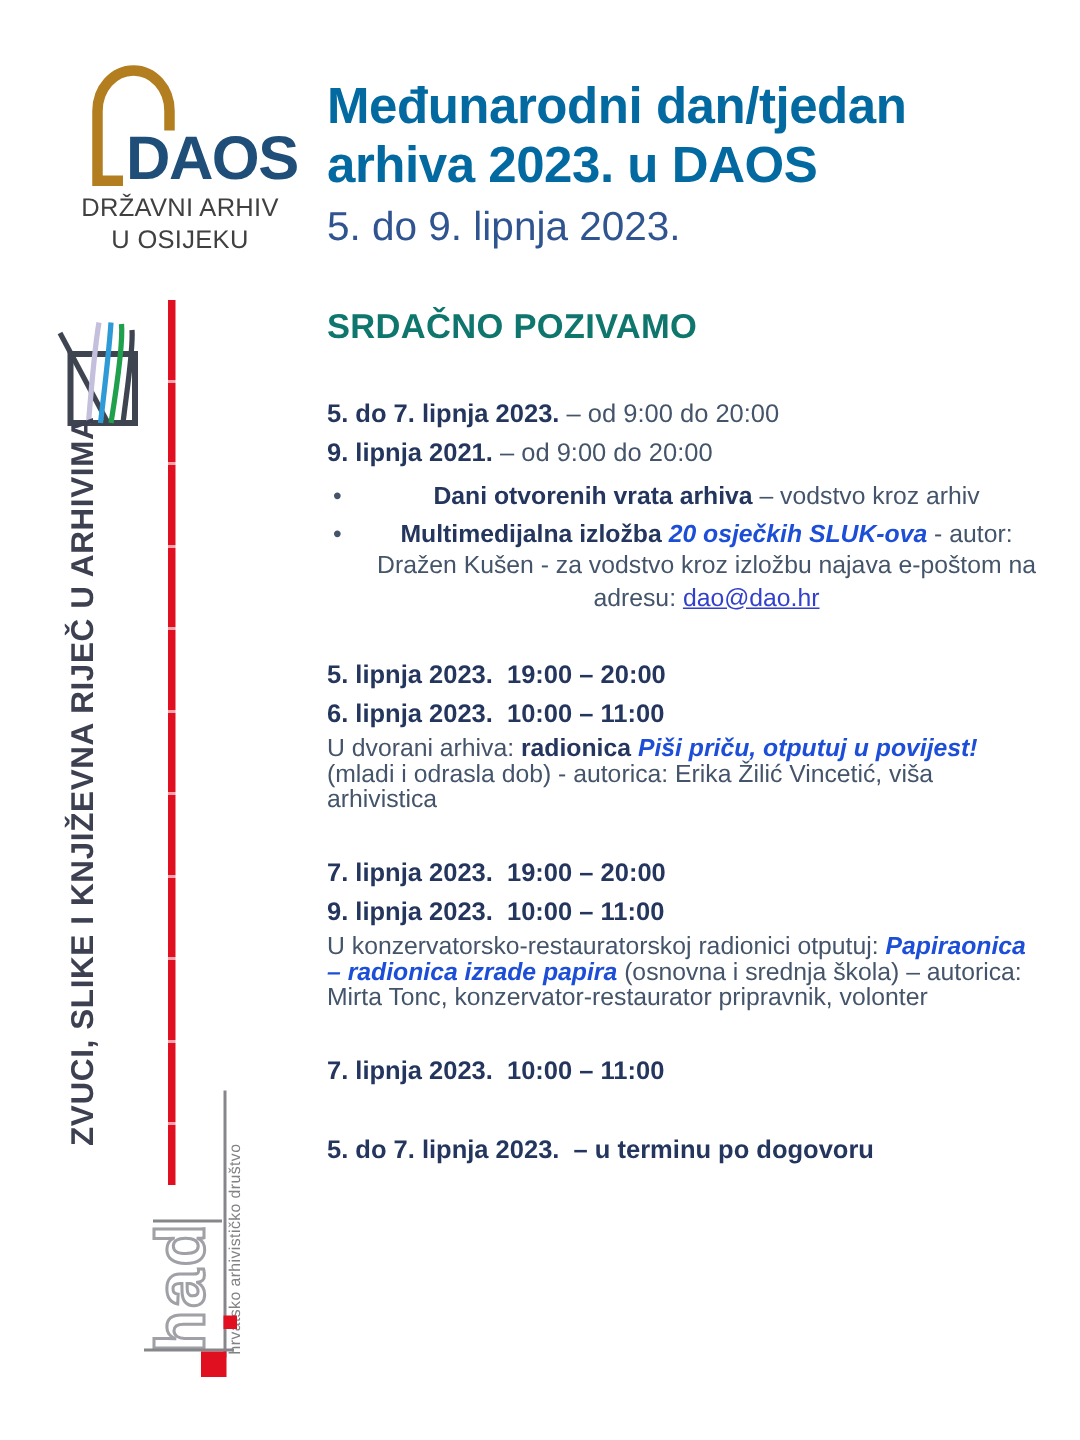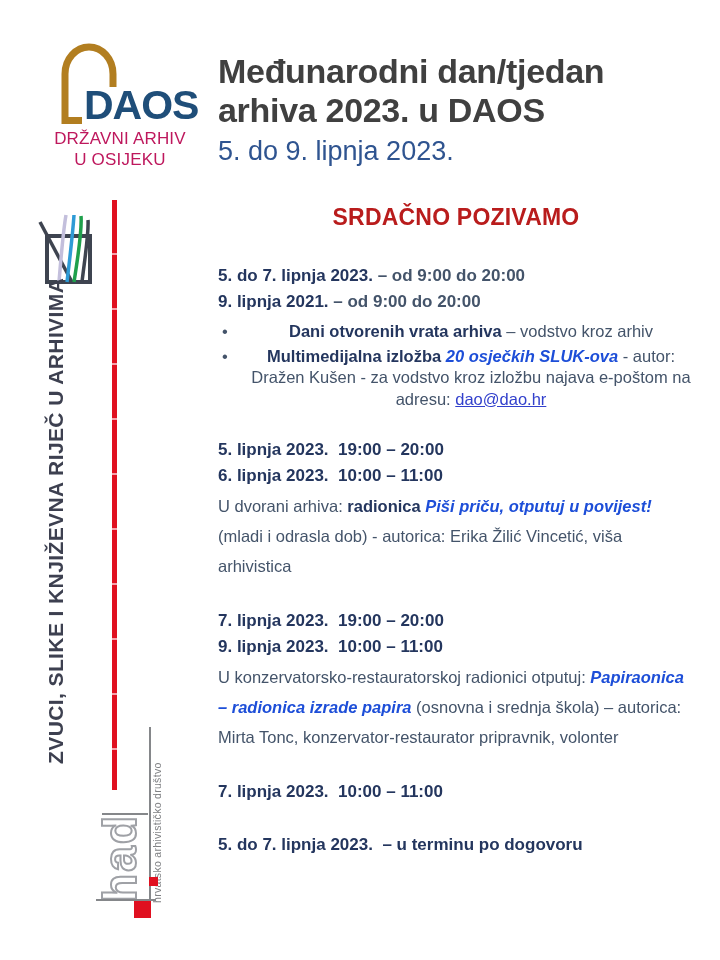--- a/index.html
+++ b/index.html
@@ -8,21 +8,21 @@
     font-family:"Liberation Sans","DejaVu Sans",sans-serif;
   }
   
   .daos-logo{position:absolute;left:45px;top:38px;width:150px;height:135px;}
   .arch-icon{position:absolute;left:12px;top:2px;width:64px;height:84px;}
   .daos-acronym{
     position:absolute;left:39px;top:44px;font-size:41px;font-weight:700;
     color:#1F4E79;letter-spacing:-1px;
   }
   .org-name{position:absolute;left:0;top:90px;width:150px;text-align:center;
-    color:#be185d;font-size:17px;line-height:21px;font-weight:500;letter-spacing:0.2px;}
+    color:#404040;font-size:17px;line-height:21px;font-weight:500;letter-spacing:0.2px;}
   
   .red-line{
     position:absolute;left:112px;top:200px;width:5px;height:590px;
     background:repeating-linear-gradient(to bottom,#E01020 0 53px,#F5A3AC 53px 55px);
   }
   .strings-icon{position:absolute;left:37px;top:212px;width:66px;height:80px;}
   .side-vertical{
     position:absolute;left:44px;top:296px;height:468px;width:34px;
     writing-mode:vertical-rl;transform:rotate(180deg);
     font-size:21px;font-weight:700;color:#3D4050;letter-spacing:0.4px;white-space:nowrap;
@@ -40,28 +40,28 @@
     transform:rotate(-90deg);text-align:center;
     font-size:46px;line-height:44px;font-weight:700;letter-spacing:2px;
     color:#ffffff;-webkit-text-stroke:2px #9FA1A6;
   }
   .had-rule-top{position:absolute;left:8px;top:88px;width:46px;height:2px;background:#85878A;}
   .had-rule-bottom{position:absolute;left:2px;top:174px;width:60px;height:2px;background:#85878A;}
   .had-square-small{position:absolute;left:55px;top:152px;width:9px;height:9px;background:#E01020;}
   .had-square-large{position:absolute;left:40px;top:176px;width:17px;height:17px;background:#E01020;}
   
   .content{position:absolute;left:218px;top:52px;width:476px;}
-  .title{font-size:34px;line-height:39px;font-weight:700;color:#404040;letter-spacing:-0.3px;}
+  .title{font-size:34px;line-height:39px;font-weight:700;color:#0369a1;letter-spacing:-0.3px;}
   .subtitle{font-size:27px;line-height:32px;font-weight:400;color:#2F5490;margin-top:5px;}
-  .invite-heading{font-size:23px;font-weight:700;color:#b91c1c;margin-top:37px;letter-spacing:0.2px;text-align:center;}
+  .invite-heading{font-size:23px;font-weight:700;color:#0f766e;margin-top:37px;letter-spacing:0.2px;}
   .sections{margin-top:32px;font-size:16.5px;color:#44546A;}
   .section{margin-bottom:27px;}
   .date-line{margin:0;font-size:17px;line-height:26px;font-weight:700;color:#1F3864;}
-  .date-line .seg-normal{font-weight:700;color:#44546A;}
-  .body-line{margin:2px 0 0 0;line-height:30px;}
+  .date-line .seg-normal{font-weight:400;color:#44546A;}
+  .body-line{margin:2px 0 0 0;line-height:17px;}
   .seg-bold{font-weight:700;color:#24365E;}
   .seg-bolditalic{font-weight:700;font-style:italic;color:#1d4ed8;}
   ul.bullets{margin:6px 0 0 0;padding:0 0 0 30px;list-style:none;}
   ul.bullets li{position:relative;line-height:21.5px;margin-bottom:3px;text-align:center;}
   ul.bullets li::before{content:"\2022";position:absolute;left:-26px;color:#44546A;}
   .link{color:#3240CC;text-decoration:underline;}
 </style>
 </head>
 <body>
 

